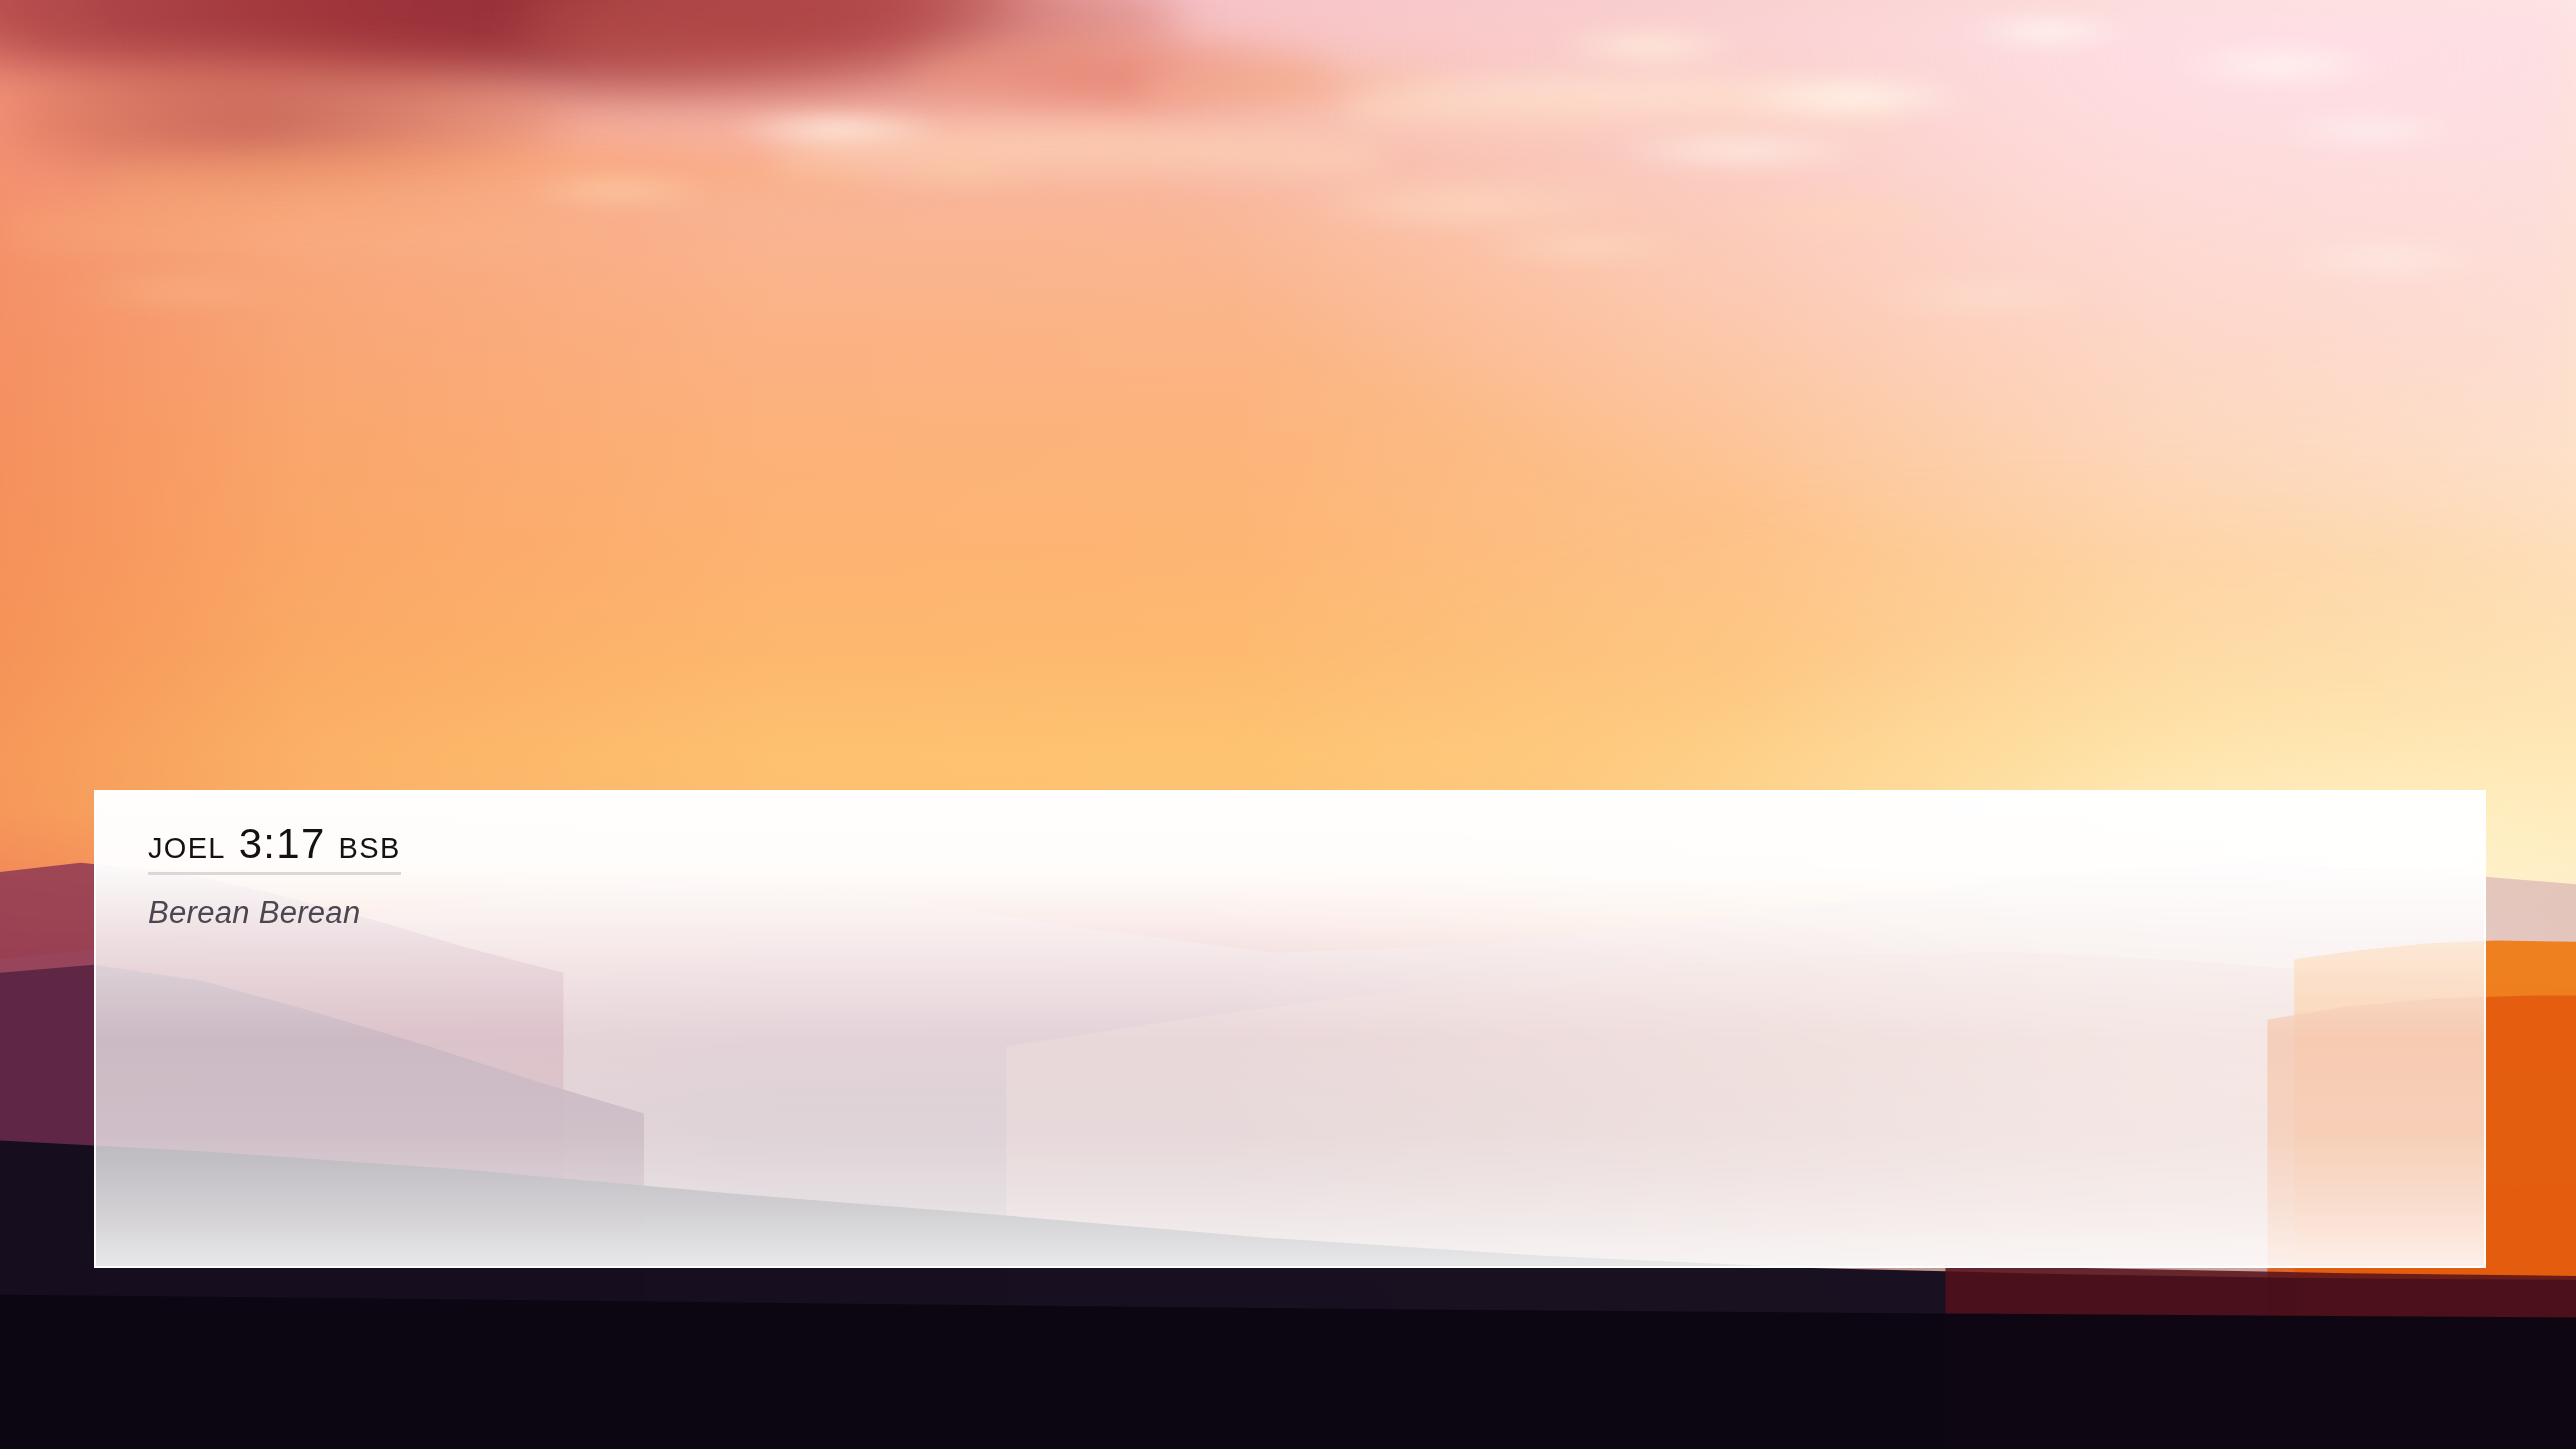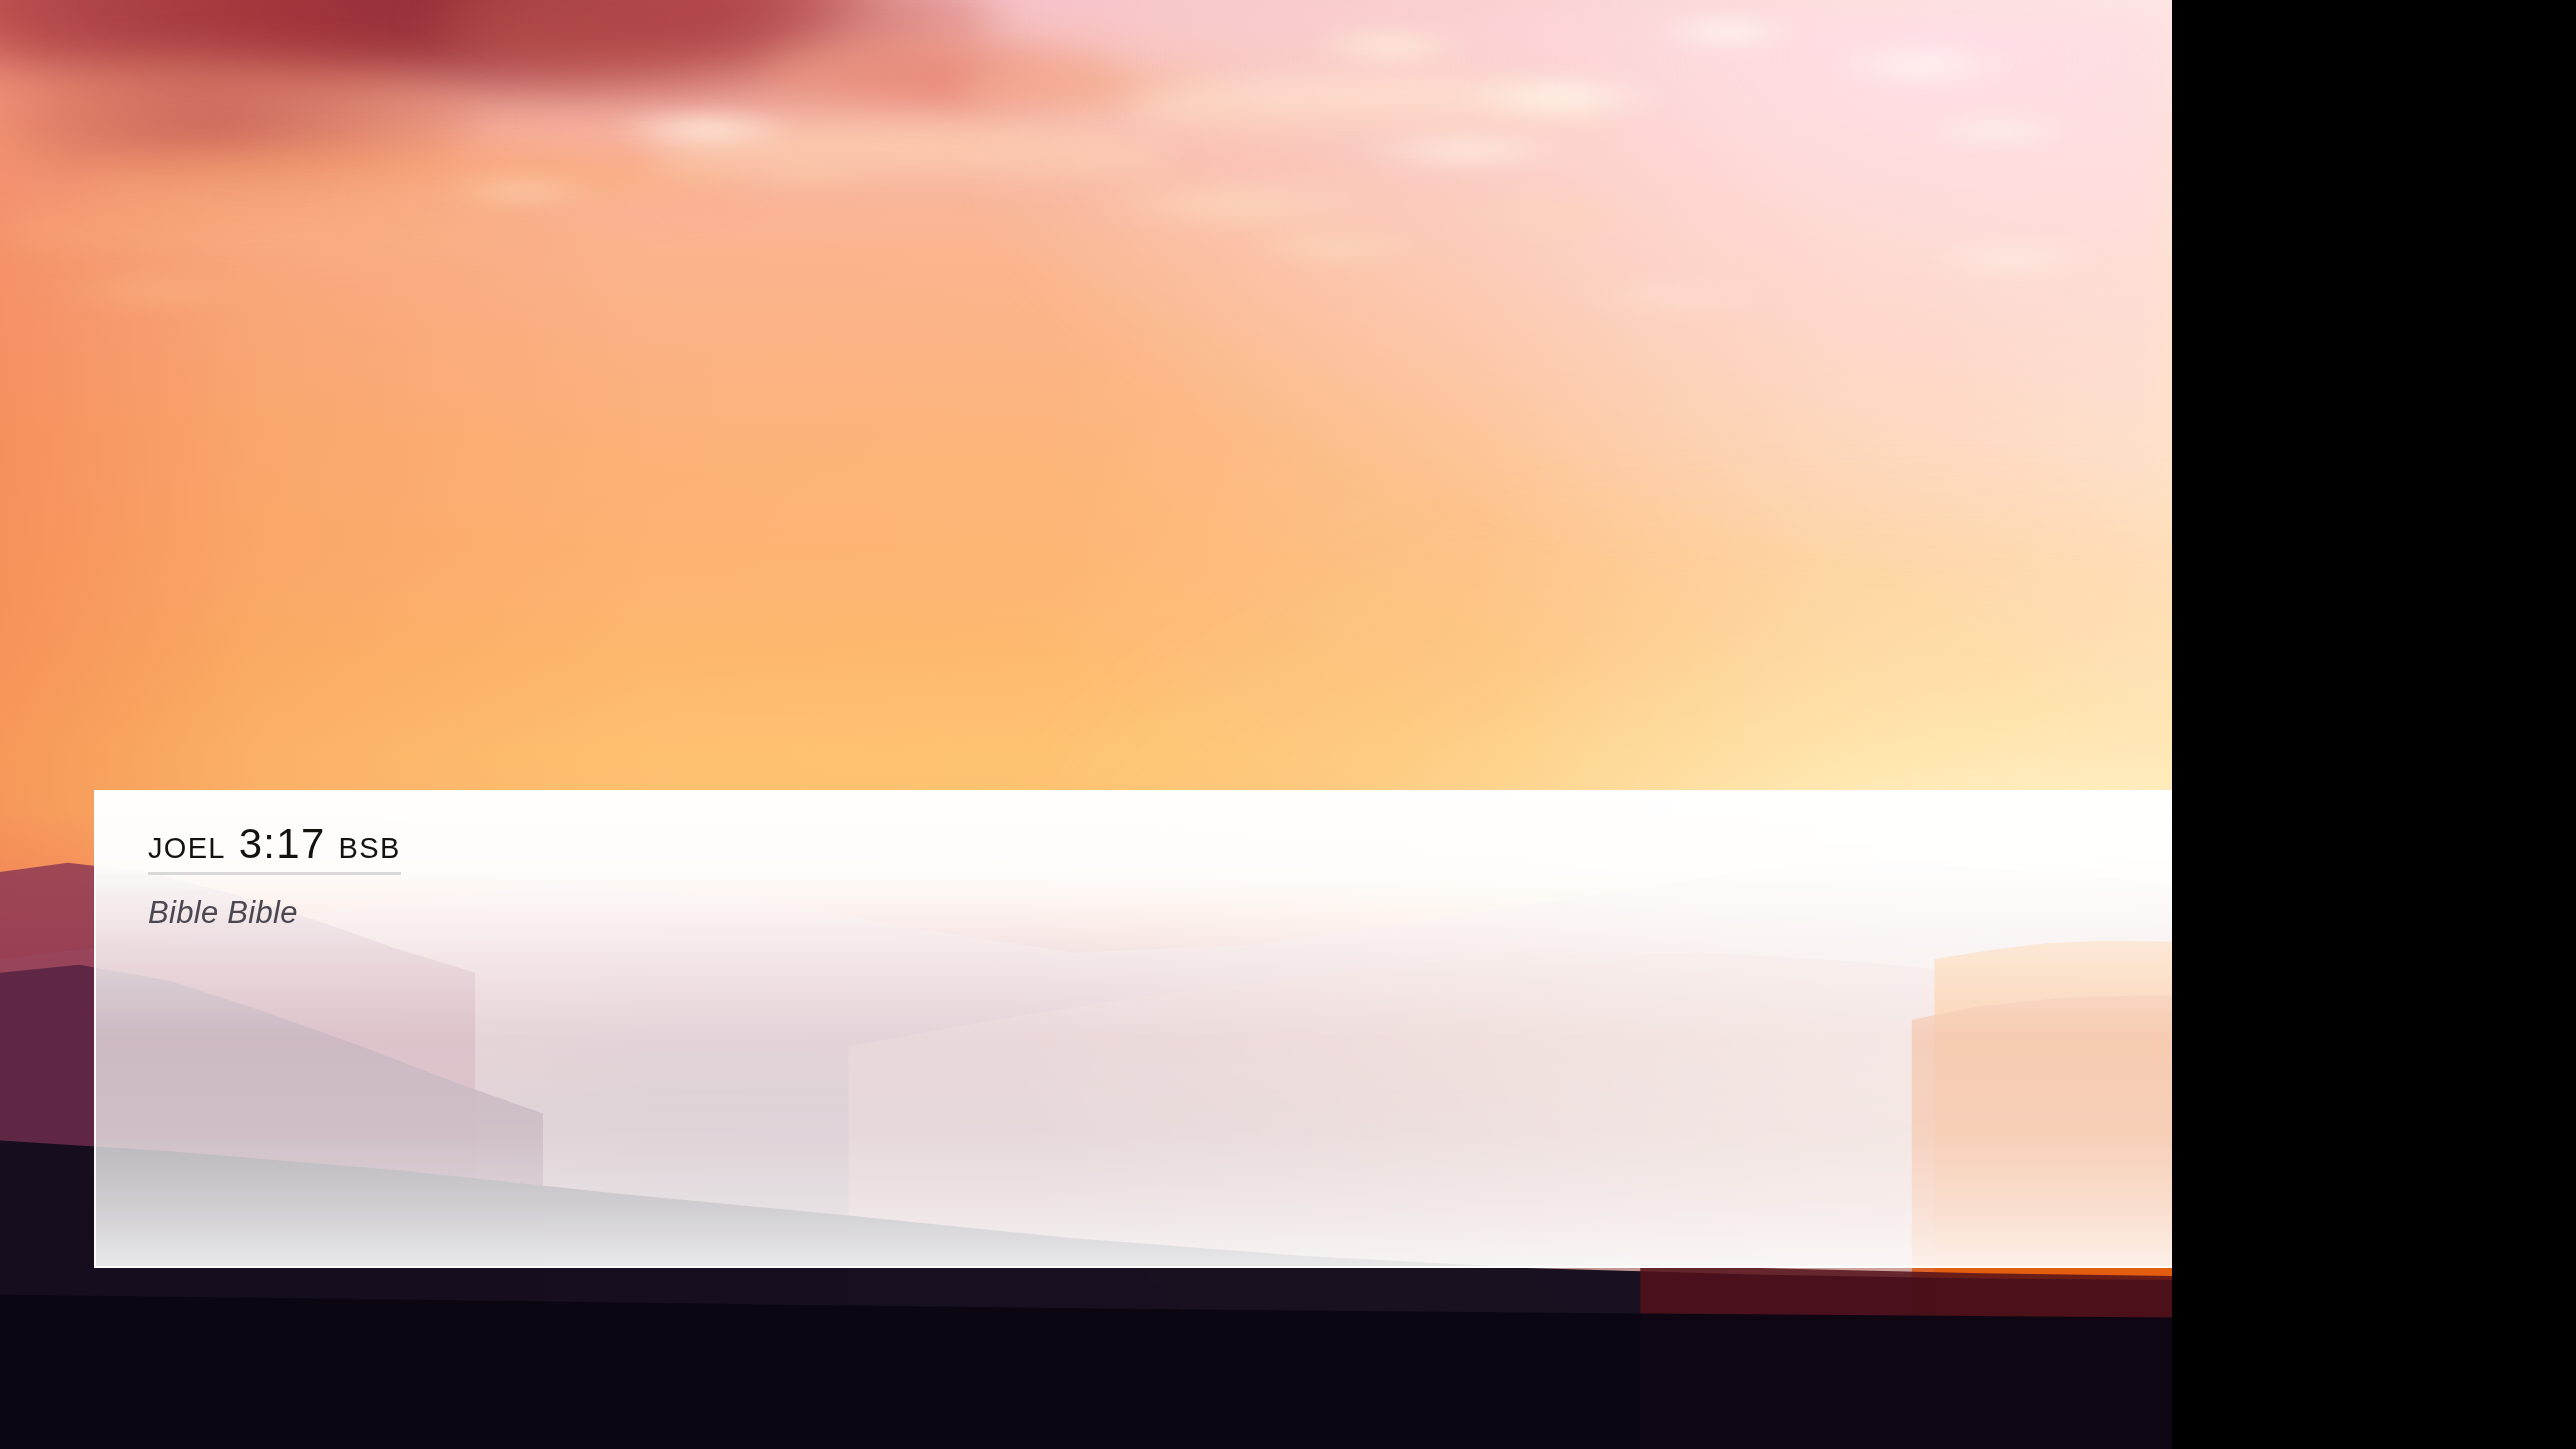--- a/index.html
+++ b/index.html
@@ -2,21 +2,21 @@
 <html style="font-size:10.7px"><head>
 <meta charset="utf-8">
 <style>
   html, body {
     margin: 0;
     padding: 0;
     background: #000;
   }
   #stage {
     position: relative;
-    width: 2172px;
+    width: 2576px;
     height: 1449px;
     overflow: hidden;
     font-family: "Liberation Sans", sans-serif;
   }
 
   
   .photo {
     position: absolute;
     inset: 0;
     overflow: hidden;
@@ -359,17 +359,17 @@
            L2300,1872 L2700,1890 L3100,1900 L3500,1906 L3840,1908
            L3840,2160 L0,2160 Z" fill="#140c1d" opacity="0.97"></path>
       <path d="M2900,1886 L3200,1892 L3500,1898 L3840,1902 L3840,2160 L2900,2160 Z" fill="#53101a" opacity="0.85"></path>
       <path d="M0,1930 L600,1936 L1300,1944 L2100,1952 L2900,1958 L3840,1964
            L3840,2160 L0,2160 Z" fill="#0b0612" opacity="0.96"></path>
     </svg>
   </div>
 
   <div class="quote-card">
     <div class="verse-ref">Joel 3:17 BSB</div>
-    <div class="verse-source">Bible Bible</div>
+    <div class="verse-source">Berean Berean</div>
   </div>
 
 </div>
 
 
 </body></html>

